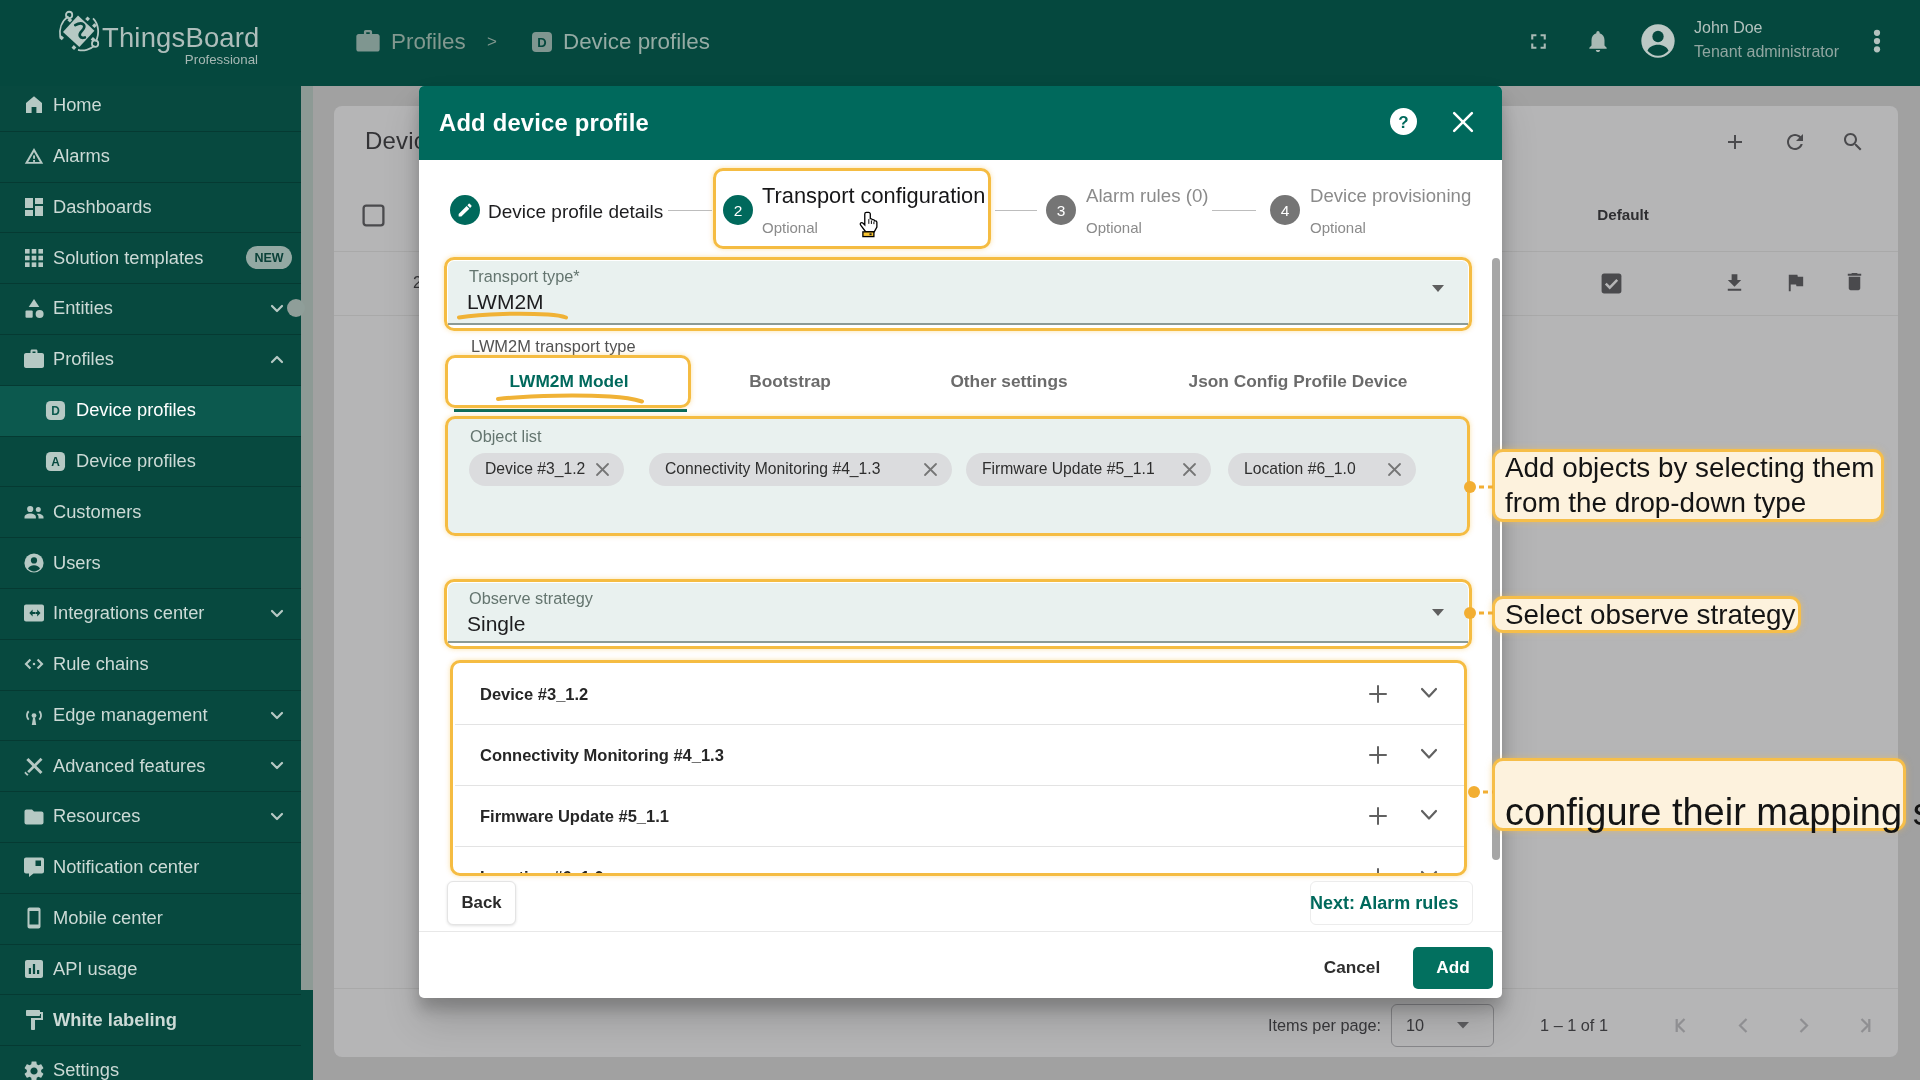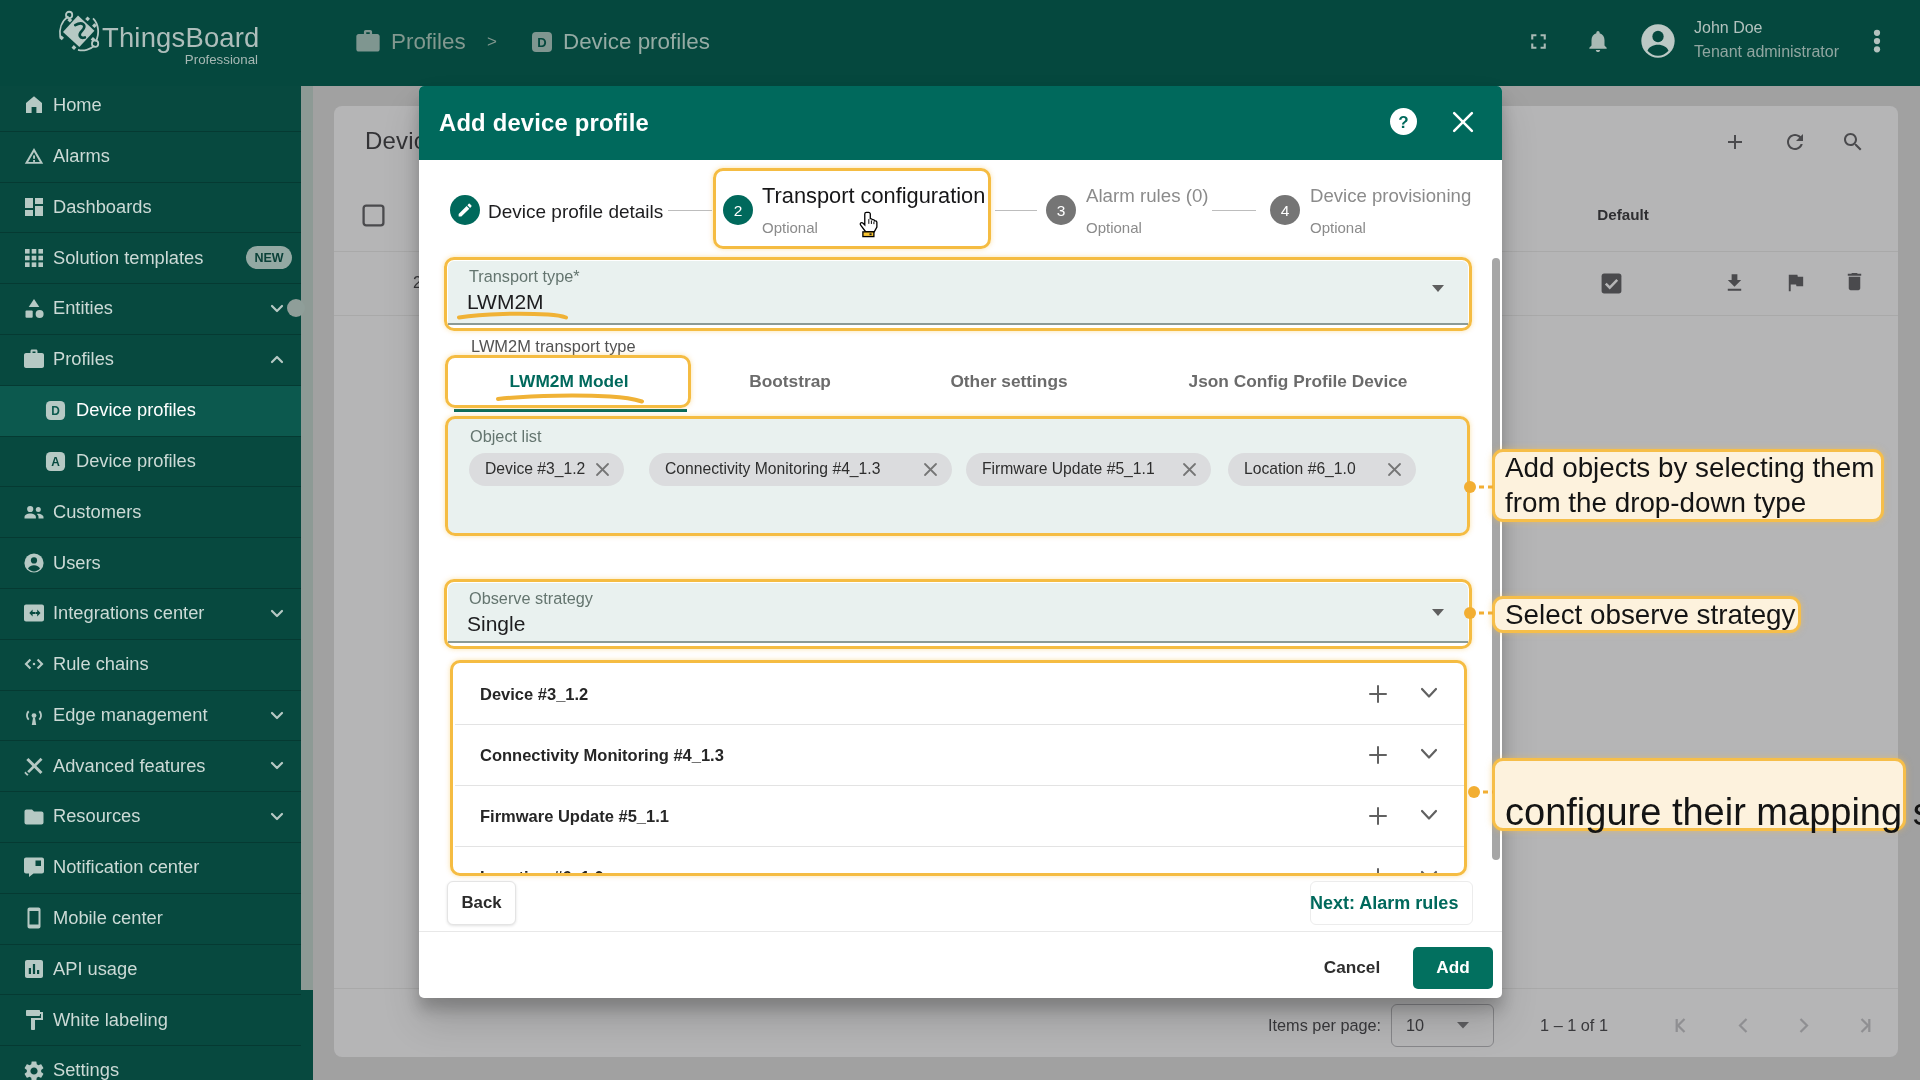--- a/index.html
+++ b/index.html
@@ -247,21 +247,21 @@
         </g>
       </g>
     </svg>
 <div class="txt" style="left:53px;top:956.8px;font-size:18.3px;color:#ccdad6;font-weight:500;line-height:24.3px;">API usage</div>
 <div class="a" style="left:0px;top:994.4px;width:301px;height:1px;background:rgba(0,0,0,0.2);"></div>
 <svg style="left:22px;top:1007.8px" width="24" height="24" viewBox="0 0 24 24">
       <g fill="#b6c9c4">
         <path d="M18 4V3c0-.55-.45-1-1-1H5c-.55 0-1 .45-1 1v4c0 .55.45 1 1 1h12c.55 0 1-.45 1-1V6h1v4H9v11c0 .55.45 1 1 1h2c.55 0 1-.45 1-1v-9h8V4h-3z"></path>
       </g>
     </svg>
-<div class="txt" style="left:53px;top:1007.6px;font-size:18.3px;color:#ccdad6;font-weight:400;line-height:24.3px;">White labeling</div>
+<div class="txt" style="left:53px;top:1007.6px;font-size:18.3px;color:#ccdad6;font-weight:700;line-height:24.3px;">White labeling</div>
 <div class="a" style="left:0px;top:1045.1999999999998px;width:301px;height:1px;background:rgba(0,0,0,0.2);"></div>
 <svg style="left:22px;top:1058.6px" width="24" height="24" viewBox="0 0 24 24">
       <g fill="#b6c9c4">
         <path d="M19.14 12.94c.04-.3.06-.61.06-.94 0-.32-.02-.64-.07-.94l2.03-1.58c.18-.14.23-.41.12-.61l-1.92-3.32c-.12-.22-.37-.29-.59-.22l-2.39.96c-.5-.38-1.03-.7-1.62-.94l-.36-2.54c-.04-.24-.24-.41-.48-.41h-3.84c-.24 0-.43.17-.47.41l-.36 2.54c-.59.24-1.13.57-1.62.94l-2.39-.96c-.22-.08-.47 0-.59.22L2.74 8.87c-.12.21-.08.47.12.61l2.03 1.58c-.05.3-.09.63-.09.94s.02.64.07.94l-2.03 1.58c-.18.14-.23.41-.12.61l1.92 3.32c.12.22.37.29.59.22l2.39-.96c.5.38 1.03.7 1.62.94l.36 2.54c.05.24.24.41.48.41h3.84c.24 0 .44-.17.47-.41l.36-2.54c.59-.24 1.13-.56 1.62-.94l2.39.96c.22.08.47 0 .59-.22l1.92-3.32c.12-.22.07-.47-.12-.61l-2.01-1.58zM12 15.6c-1.98 0-3.6-1.62-3.6-3.6s1.62-3.6 3.6-3.6 3.6 1.62 3.6 3.6-1.62 3.6-3.6 3.6z"></path>
       </g>
     </svg>
 <div class="txt" style="left:53px;top:1058.4px;font-size:18.3px;color:#ccdad6;font-weight:500;line-height:24.3px;">Settings</div>
 <div class="a" style="left:287px;top:299px;width:18px;height:18px;border-radius:50%;background:#8f9e99;"></div>
 <div class="a" style="left:313px;top:86px;width:1607px;height:994px;background:#a1a1a1;"></div>
 <div class="a" style="left:334px;top:106px;width:1564px;height:951px;background:#b5b5b6;border-radius:8px;"></div>

